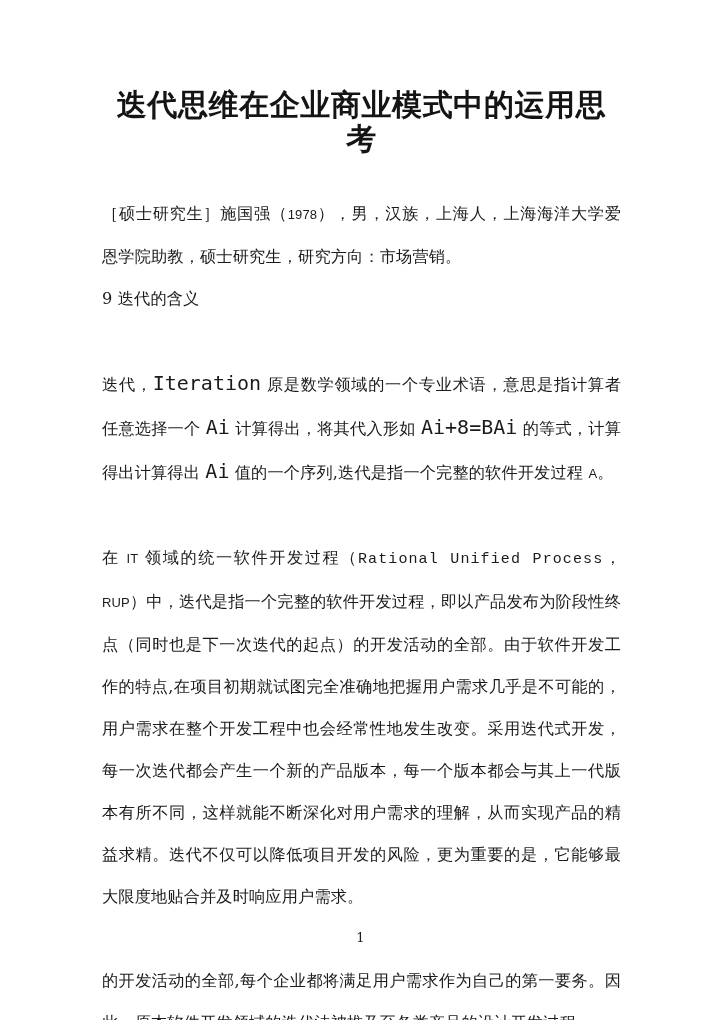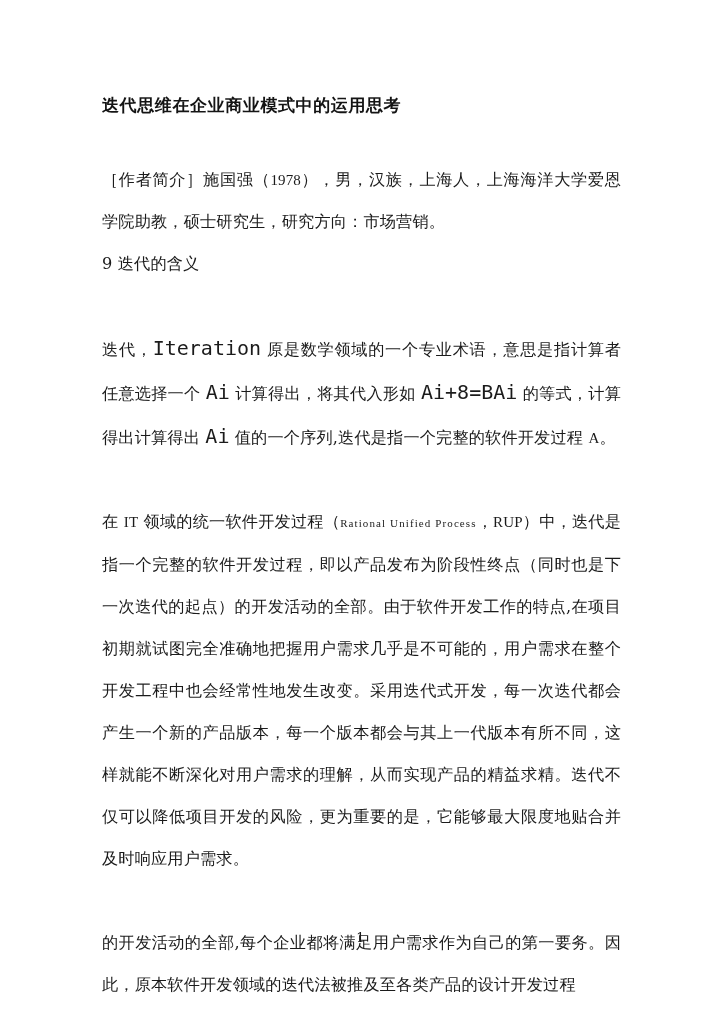--- a/index.html
+++ b/index.html
@@ -28,24 +28,24 @@
     position: absolute;
     left: 102px;
     top: 0;
     width: 519px;
   }
 
   
   .doc-title {
     margin: 0;
     padding-top: 88px;
-    text-align: left;
+    text-align: center;
     font-family: "DejaVu Serif", "Liberation Serif", serif;
     font-weight: 700;
-    font-size: 17px;
+    font-size: 30px;
     line-height: 34px;
     letter-spacing: 0.6px;
     color: #141414;
   }
 
   
   .para {
     margin: 0;
     font-size: 16.2px;
     line-height: 42px;
@@ -64,27 +64,27 @@
   .gap-heading  { margin-top: 0px; }    
   .gap-blank    { margin-top: 42px; }   
 
   
   .lat {
     font-family: "DejaVu Sans Mono", "Liberation Mono", monospace;
     font-size: 20px;
     letter-spacing: 0;
   }
   .lat-sp {
-    font-family: Liberation Serif, serif;
-    font-size: 11px;
+    font-family: Liberation Mono, monospace;
+    font-size: 15px;
     letter-spacing: 1.1px;
   }
   .lat-n {
-    font-family: Liberation Serif, serif;
-    font-size: 15px;
+    font-family: Liberation Sans, sans-serif;
+    font-size: 13px;
   }
 
   
   .page-number {
     position: absolute;
     left: 0;
     right: 0;
     top: 930px;
     text-align: center;
     font-family: "DejaVu Serif", "Liberation Serif", serif;
@@ -94,21 +94,21 @@
 </style>
 </head>
 <body>
 
 <div class="page">
 
   <div class="content">
 
     <h1 class="doc-title">迭代思维在企业商业模式中的运用思考</h1>
 
-    <p class="para gap-author"><span>［作者简介］</span><span>施国强（<span class="lat-n">1978</span>），男，汉族，上海人，上海海洋大学爱恩学院助教，硕士研究生，研究方向：市场营销。</span></p>
+    <p class="para gap-author"><span>［硕士研究生］</span><span>施国强（<span class="lat-n">1978</span>），男，汉族，上海人，上海海洋大学爱恩学院助教，硕士研究生，研究方向：市场营销。</span></p>
 
     <p class="para tight gap-heading">9 迭代的含义</p>
 
     <p class="para gap-blank"><span>迭代，</span><span class="lat">Iteration</span><span> 原是数学领域的一个专业术语，意思是指计算者任</span><span>意选择一个 </span><span class="lat">Ai</span><span> 计算得出，将其代入形如 </span><span class="lat">Ai+8=BAi</span><span> 的等式，计算得出</span><span>计算得出 </span><span class="lat">Ai</span><span> 值的一个序列,迭代是指一个完整的软件开发过程 </span><span class="lat-n">A</span><span>。</span></p>
 
     <p class="para gap-blank"><span>在 </span><span class="lat-n">IT</span><span> 领域的统一软件开发过程（</span><span class="lat-sp">Rational Unified Process</span><span>，</span><span class="lat-n">RUP</span><span>）</span><span>中，迭代是指一个完整的软件开发过程，即以产品发布为阶段性终点（同时也是下一次迭代的起点）的开发活动的全部。由于软件开发工作的特点,在项目初期就试图完全准确地把握用户需求几乎是不可能的，用户需求在整个开发工程中也会经常性地发生改变。采用迭代式开发，每一次迭代都会产生一个新的产品版本，每一个版本都会与其上一代版本有所不同，这样就能不断深化对用户需求的理解，从而实现产品的精益求精。迭代不仅可以降低项目开发的风险，更为重要的是，它能够最大限度地贴合并及时响应用户需求。</span></p>
 
     <p class="para gap-blank">的开发活动的全部,每个企业都将满足用户需求作为自己的第一要务。因此，原本软件开发领域的迭代法被推及至各类产品的设计开发过程</p>
 
   </div>

